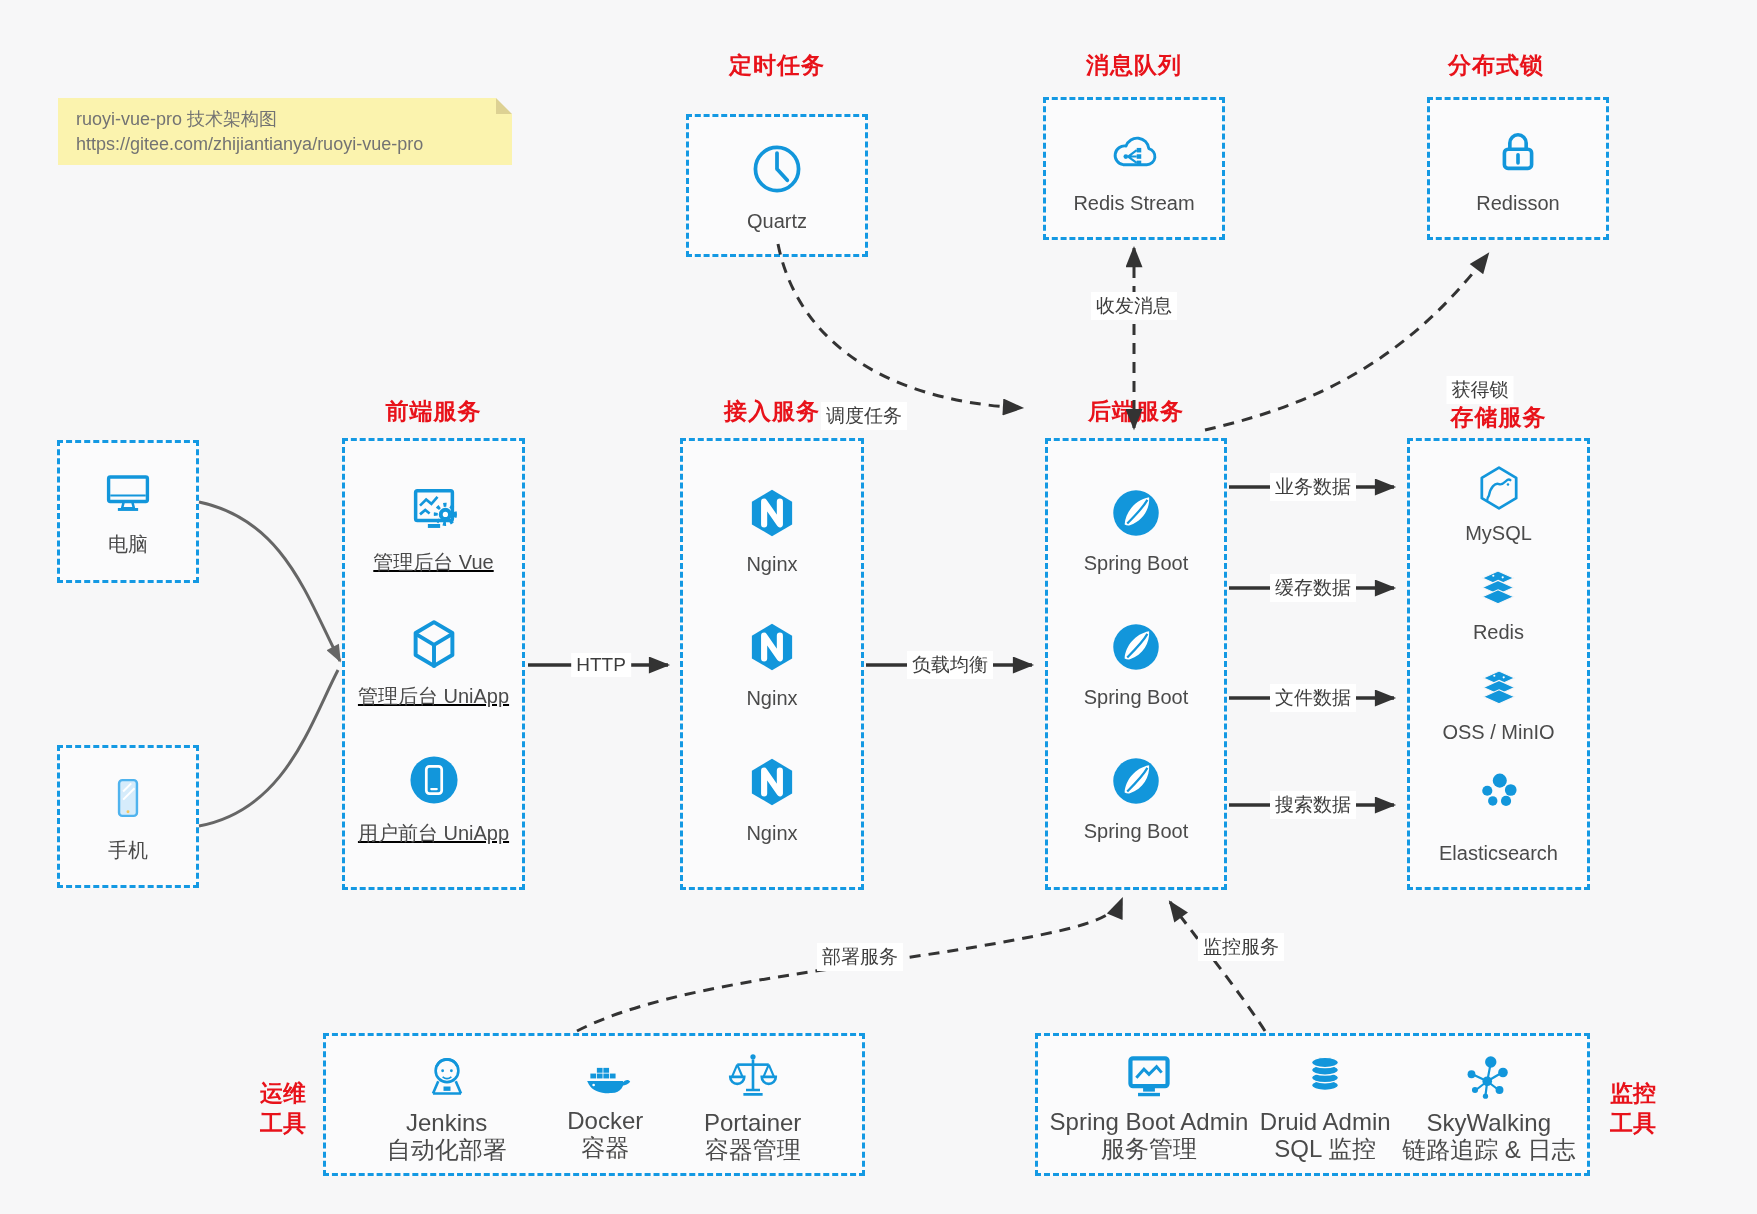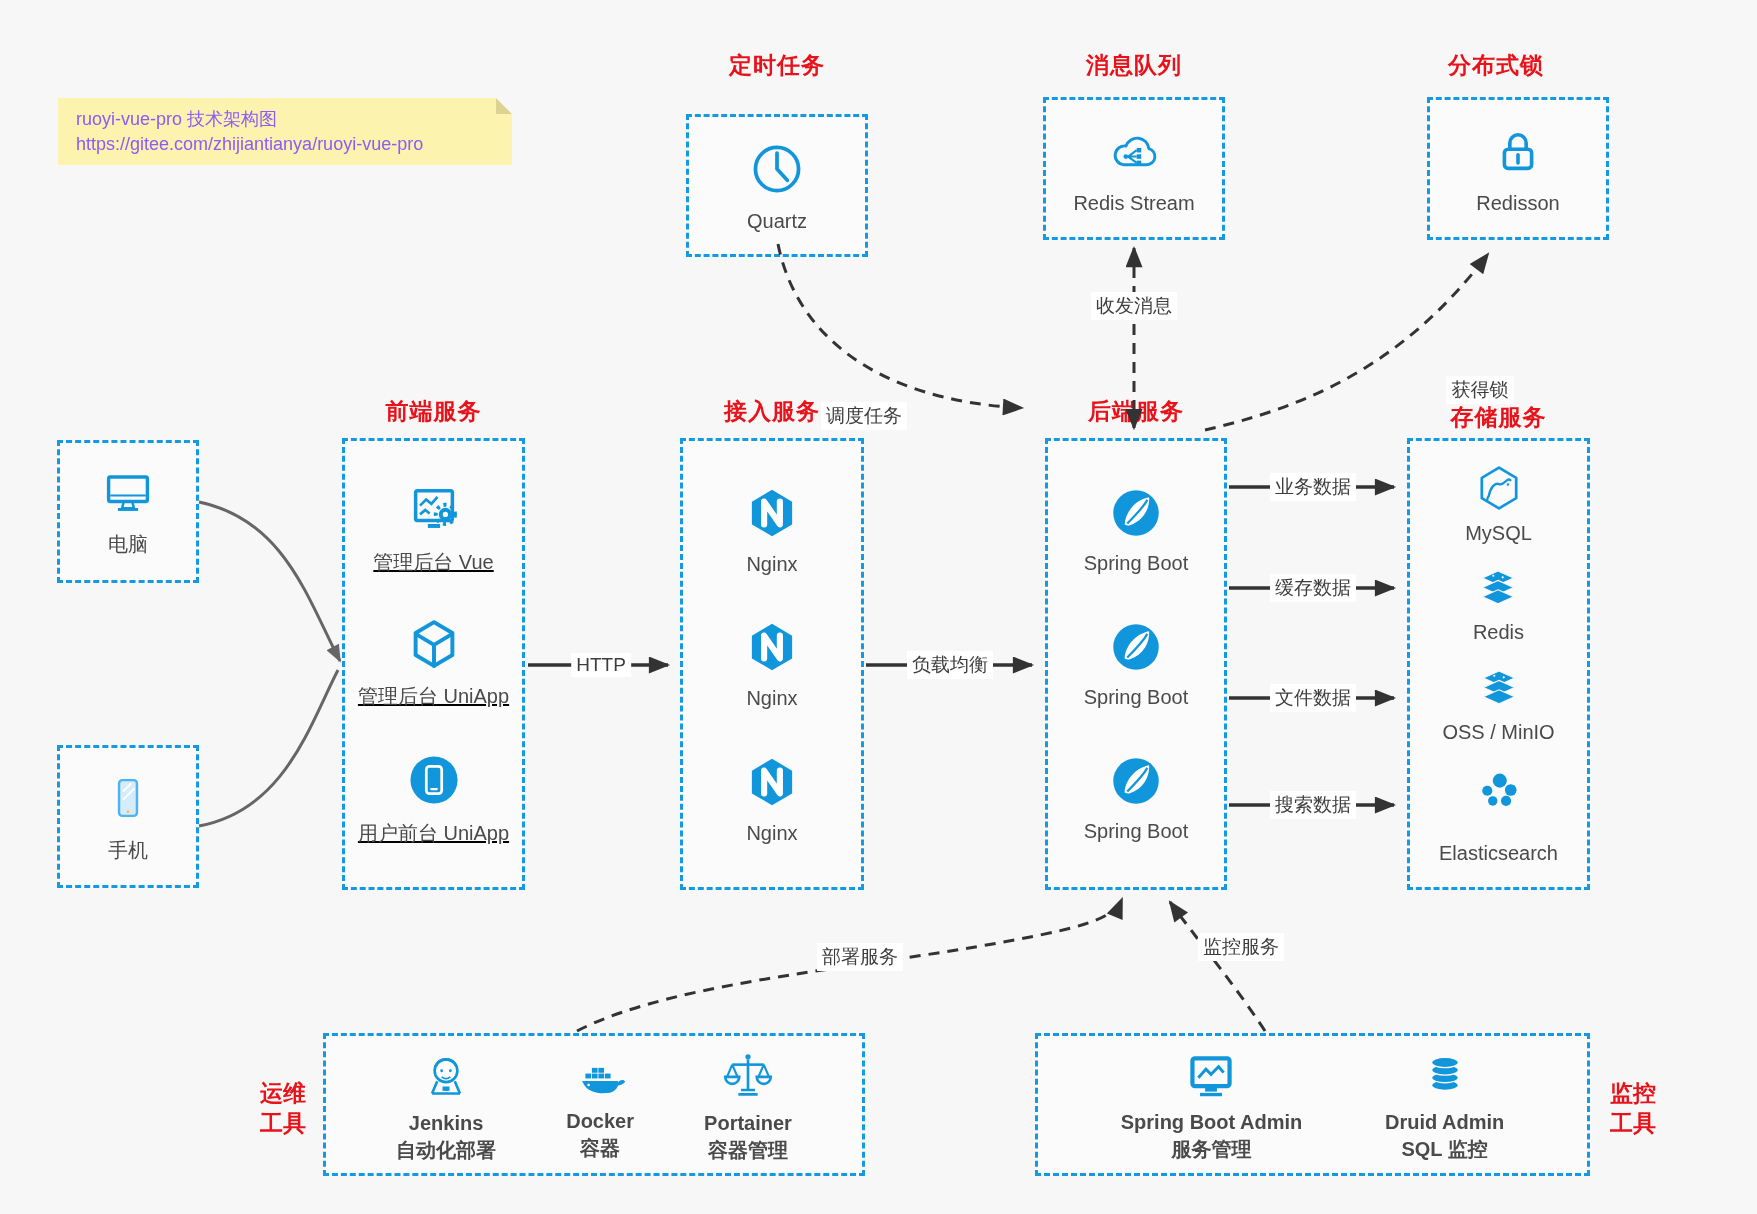--- a/index.html
+++ b/index.html
@@ -5,23 +5,23 @@
   html,body{margin:0;padding:0;background:#f7f7f8;font-family:"Liberation Sans",sans-serif;}
   #canvas{position:relative;width:1757px;height:1214px;overflow:hidden;background:#f7f7f8;}
   .dbox{position:absolute;border:3px dashed #1499e3;background:rgba(255,255,255,.55);box-sizing:border-box;z-index:2;}
   .gtitle{position:absolute;color:#e8121a;font-size:23px;font-weight:700;text-align:center;letter-spacing:1px;z-index:3;}
   .stitle{position:absolute;color:#e8121a;font-size:23px;font-weight:700;text-align:center;line-height:30px;z-index:3;}
   .vflex{display:flex;flex-direction:column;align-items:center;justify-content:space-evenly;height:100%;}
   .hflex{display:flex;flex-direction:row;align-items:center;justify-content:space-evenly;height:100%;width:100%;}
   .item{display:flex;flex-direction:column;align-items:center;gap:7px;}
   .cap{font-size:20px;color:#4a4a4a;white-space:nowrap;}
   .bitem{display:flex;flex-direction:column;align-items:center;gap:3px;}
-  .bcap{font-size:20px;color:#4a4a4a;line-height:24px;text-align:center;white-space:nowrap;font-weight:bold;}
+  .bcap{font-size:24px;color:#4a4a4a;line-height:24px;text-align:center;white-space:nowrap;}
   .elabel{position:absolute;transform:translate(-50%,-50%);background:#ffffff;color:#3d3d3d;font-size:19px;padding:1px 5px;white-space:nowrap;z-index:7;}
-  .note{position:absolute;left:58px;top:98px;width:454px;height:67px;background:#fbf3ae;box-sizing:border-box;padding:9px 0 0 18px;font-size:18px;line-height:25px;color:#8b5cf6;z-index:3;}
+  .note{position:absolute;left:58px;top:98px;width:454px;height:67px;background:#fbf3ae;box-sizing:border-box;padding:9px 0 0 18px;font-size:18px;line-height:25px;color:#737373;z-index:3;}
   .note::after{content:"";position:absolute;top:0;right:0;width:0;height:0;border-top:16px solid #f7f7f8;border-left:16px solid #ddd193;}
   #edges-svg{position:absolute;left:0;top:0;z-index:5;pointer-events:none;}
 </style>
 </head>
 <body>
 
 <div id="canvas">
 
   <svg id="edges-svg" width="1757" height="1214" viewBox="0 0 1757 1214">
     <defs>
@@ -378,20 +378,36 @@
         <span>
           <svg width="54" height="54" viewBox="0 0 64 64">
               <ellipse cx="32" cy="43" rx="16" ry="6" fill="#1296db" stroke="#fbfbfb" stroke-width="1.5"></ellipse>
               <ellipse cx="32" cy="34" rx="16" ry="6" fill="#1296db" stroke="#fbfbfb" stroke-width="1.5"></ellipse>
               <ellipse cx="32" cy="25" rx="16" ry="6" fill="#1296db" stroke="#fbfbfb" stroke-width="1.5"></ellipse>
               <ellipse cx="32" cy="16" rx="16" ry="6" fill="#1296db" stroke="#fbfbfb" stroke-width="1.5"></ellipse>
             </svg>
         </span>
         <span class="bcap">Druid Admin</span>
         <span class="bcap">SQL 监控</span>
+      </div>
+      <div class="bitem">
+        <span>
+          <svg width="56" height="56" viewBox="0 0 64 64">
+              <path d="M30,38 L34,17 M30,38 L13,30 M30,38 L47,28 M30,38 L17,48 M30,38 L43,48 M30,38 L28,54" stroke="#1296db" stroke-width="2.5"></path>
+              <circle cx="30" cy="38" r="5.5" fill="#1296db"></circle>
+              <circle cx="34" cy="16" r="6.5" fill="#1296db"></circle>
+              <circle cx="12" cy="30" r="4.5" fill="#1296db"></circle>
+              <circle cx="48" cy="28" r="5.5" fill="#1296db"></circle>
+              <circle cx="16" cy="48" r="3.5" fill="#1296db"></circle>
+              <circle cx="44" cy="48" r="4.5" fill="#1296db"></circle>
+              <circle cx="28" cy="55" r="3" fill="#1296db"></circle>
+            </svg>
+        </span>
+        <span class="bcap">SkyWalking</span>
+        <span class="bcap">链路追踪 &amp; 日志</span>
       </div>
     </div>
   </div>
 
   <div class="elabel" style="left:601px;top:665px;">HTTP</div>
   <div class="elabel" style="left:950px;top:665px;">负载均衡</div>
   <div class="elabel" style="left:1313px;top:487px;">业务数据</div>
   <div class="elabel" style="left:1313px;top:588px;">缓存数据</div>
   <div class="elabel" style="left:1313px;top:698px;">文件数据</div>
   <div class="elabel" style="left:1313px;top:805px;">搜索数据</div>

